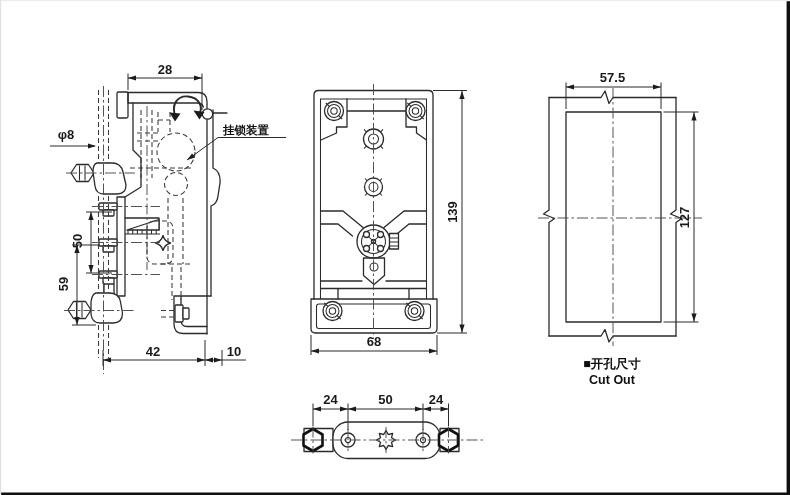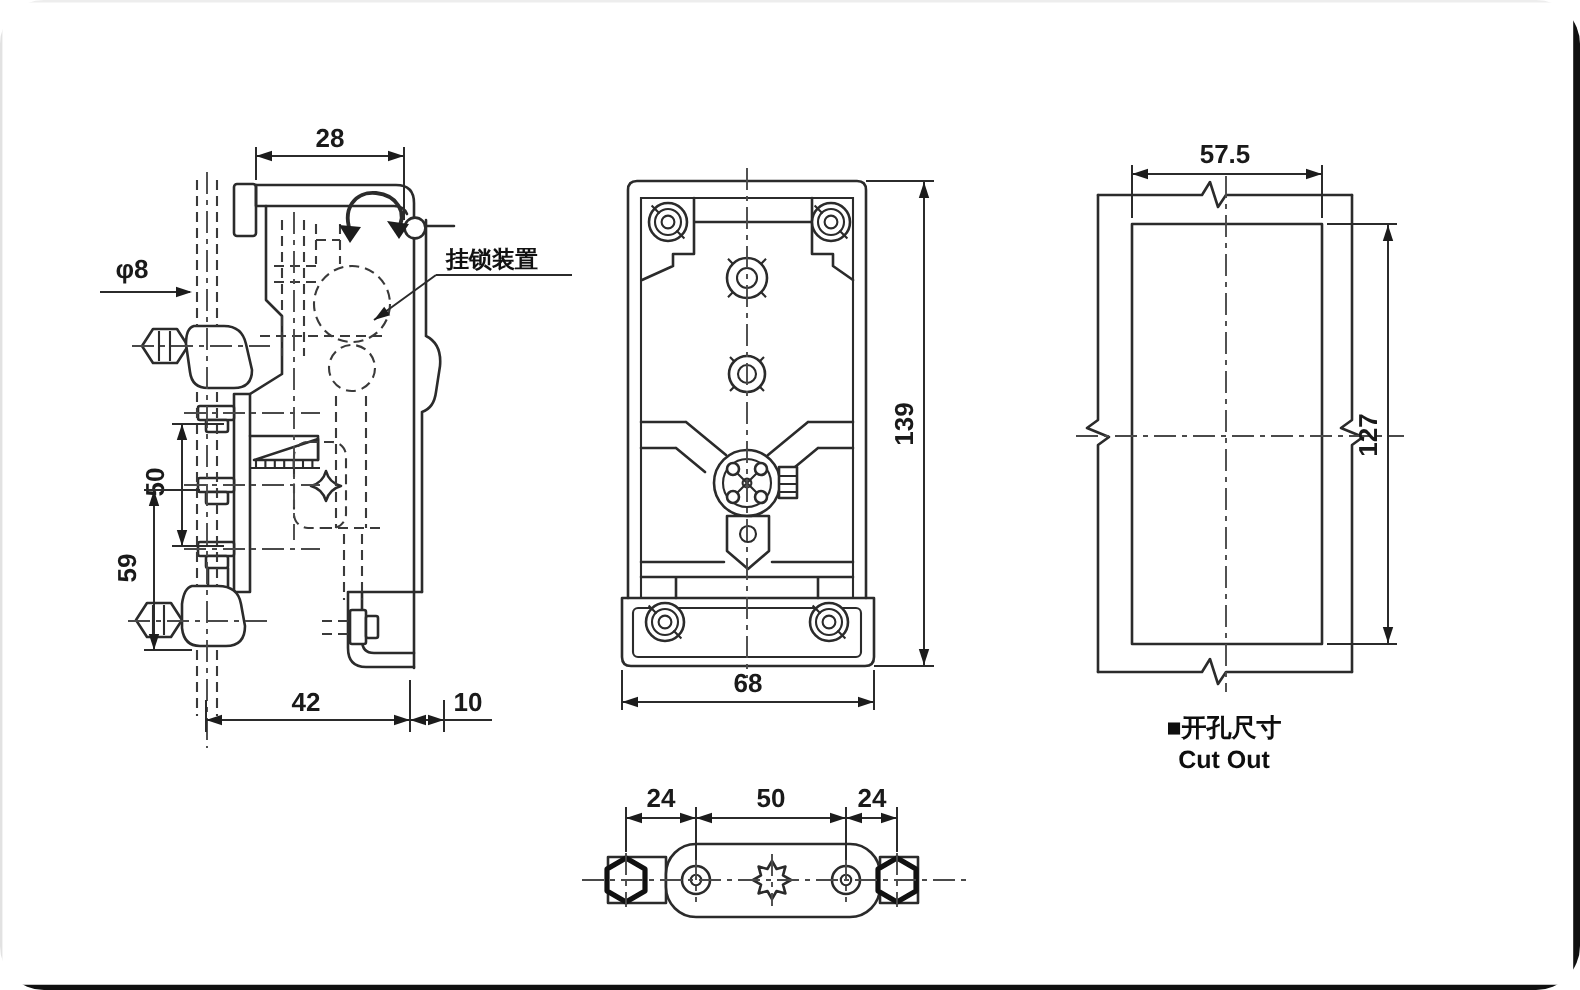--- a/index.html
+++ b/index.html
@@ -1,16 +1,16 @@
 <!DOCTYPE html>
 <html><head>
 <meta charset="utf-8">
 <style>
   html,body{margin:0;padding:0;background:#ffffff;}
-  .page{width:790px;height:495px;position:relative;background:#ffffff;overflow:hidden;border-radius:22px;}
+  .page{width:790px;height:495px;position:relative;background:#ffffff;overflow:hidden;}
   svg{display:block;}
   .ln{stroke:#2b2b2b;stroke-width:1.3;fill:none;stroke-linecap:round;stroke-linejoin:round;}
   .lnf{stroke:#2b2b2b;stroke-width:1.3;fill:#ffffff;stroke-linejoin:round;}
   .thin{stroke:#2b2b2b;stroke-width:1.05;fill:none;}
   .thick{stroke:#111111;stroke-width:2.6;fill:#ffffff;stroke-linejoin:round;}
   .dash{stroke:#3a3a3a;stroke-width:1.05;fill:none;stroke-dasharray:5 3;}
   .dashf{stroke:#3a3a3a;stroke-width:1.05;fill:none;stroke-dasharray:5 3;}
   .cl{stroke:#4a4a4a;stroke-width:0.95;fill:none;stroke-dasharray:11 3 2.5 3;}
   .dim{stroke:#2b2b2b;stroke-width:1;fill:none;}
   .arw{fill:#1c1c1c;stroke:none;}

